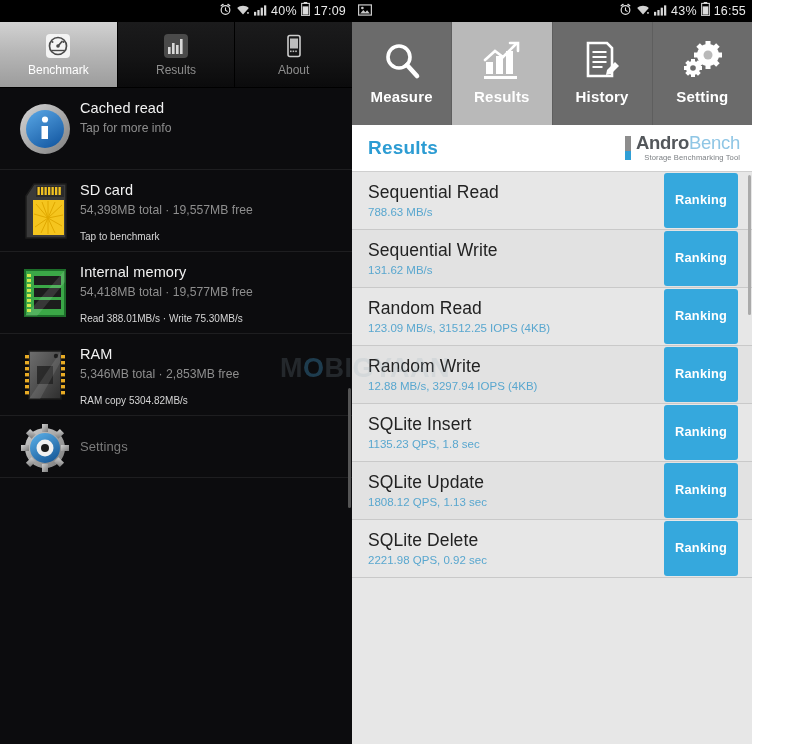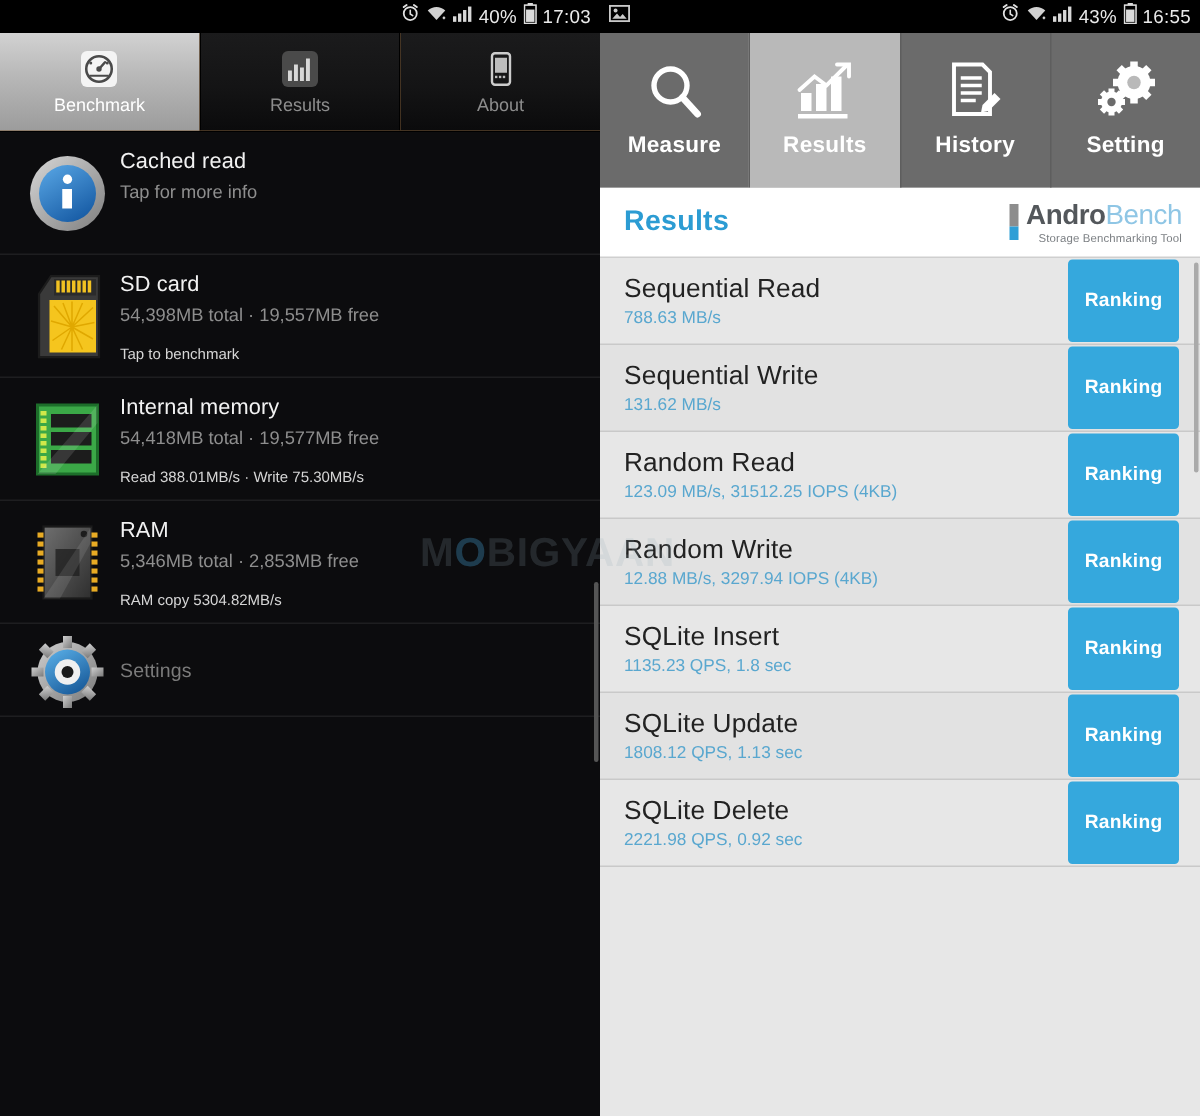--- a/index.html
+++ b/index.html
@@ -1,28 +1,28 @@
 <!DOCTYPE html>
 <html><head>
 <meta charset="utf-8">
 <style>
   html,body{margin:0;padding:0;background:#fff;}
   body{width:800px;height:744px;overflow:hidden;font-family:"Liberation Sans",sans-serif;}
   .screens{position:relative;width:800px;height:744px;display:flex;}
 
   
-  .left-phone{position:relative;width:400px;height:744px;background:#0c0c0e;overflow:hidden;}
+  .left-phone{position:relative;width:352px;height:744px;background:#0c0c0e;overflow:hidden;}
   .statusbar{height:22px;background:#000;display:flex;align-items:center;padding:0 6px;box-sizing:border-box;}
   .sb-left{display:flex;align-items:center;gap:5px;flex:1;}
   .sb-right{display:flex;align-items:center;gap:4px;}
   .sb-text{color:#e9e9e9;font-size:12.5px;font-family:"Liberation Sans",sans-serif;letter-spacing:.2px;}
   .sb-ico{display:block;}
 
   
-  .ltabs{height:65px;display:flex;background:#fdba74;border-bottom:1px solid #000;}
+  .ltabs{height:65px;display:flex;background:#c4b5fd;border-bottom:1px solid #000;}
   .ltab{flex:1;display:flex;flex-direction:column;align-items:center;justify-content:center;gap:3px;
         background:linear-gradient(to bottom,#1b1b1c 0%,#141415 55%,#0b0b0c 100%);position:relative;}
   .ltab + .ltab{border-left:1px solid #000;}
   .ltab.sel{background:linear-gradient(to bottom,#d2d2d2 0%,#b7b7b7 45%,#9c9c9c 100%);}
   .ltab-ico{width:27px;height:27px;display:flex;align-items:center;justify-content:center;}
   .ltab-label{font-size:12px;color:#8d8d8d;}
   .ltab.sel .ltab-label{color:#fff;}
 
   
   .llist{position:relative;}
@@ -110,21 +110,21 @@
             </svg>
         </span>
         <span class="sb-text">40%</span>
         <span class="sb-ico">
           <svg width="9" height="14" viewBox="0 0 10 16">
               <rect x="3" y="0" width="4" height="1.6" fill="#dcdcdc"></rect>
               <rect x="0.6" y="1.6" width="8.8" height="14" fill="none" stroke="#dcdcdc" stroke-width="1.2"></rect>
               <rect x="1.8" y="5" width="6.4" height="9.4" fill="#dcdcdc"></rect>
             </svg>
         </span>
-        <span class="sb-text">17:03</span>
+        <span class="sb-text">17:09</span>
       </div>
     </div>
 
     <div class="ltabs">
       <div class="ltab sel">
         <span class="ltab-ico">
           <svg width="26" height="26" viewBox="0 0 26 26">
               <rect x="1" y="1" width="24" height="24" rx="4" fill="#f4f4f4"></rect>
               <circle cx="13" cy="13" r="8.5" fill="none" stroke="#4a4a4a" stroke-width="1.7"></circle>
               <circle cx="13" cy="13" r="1.8" fill="#4a4a4a"></circle>

